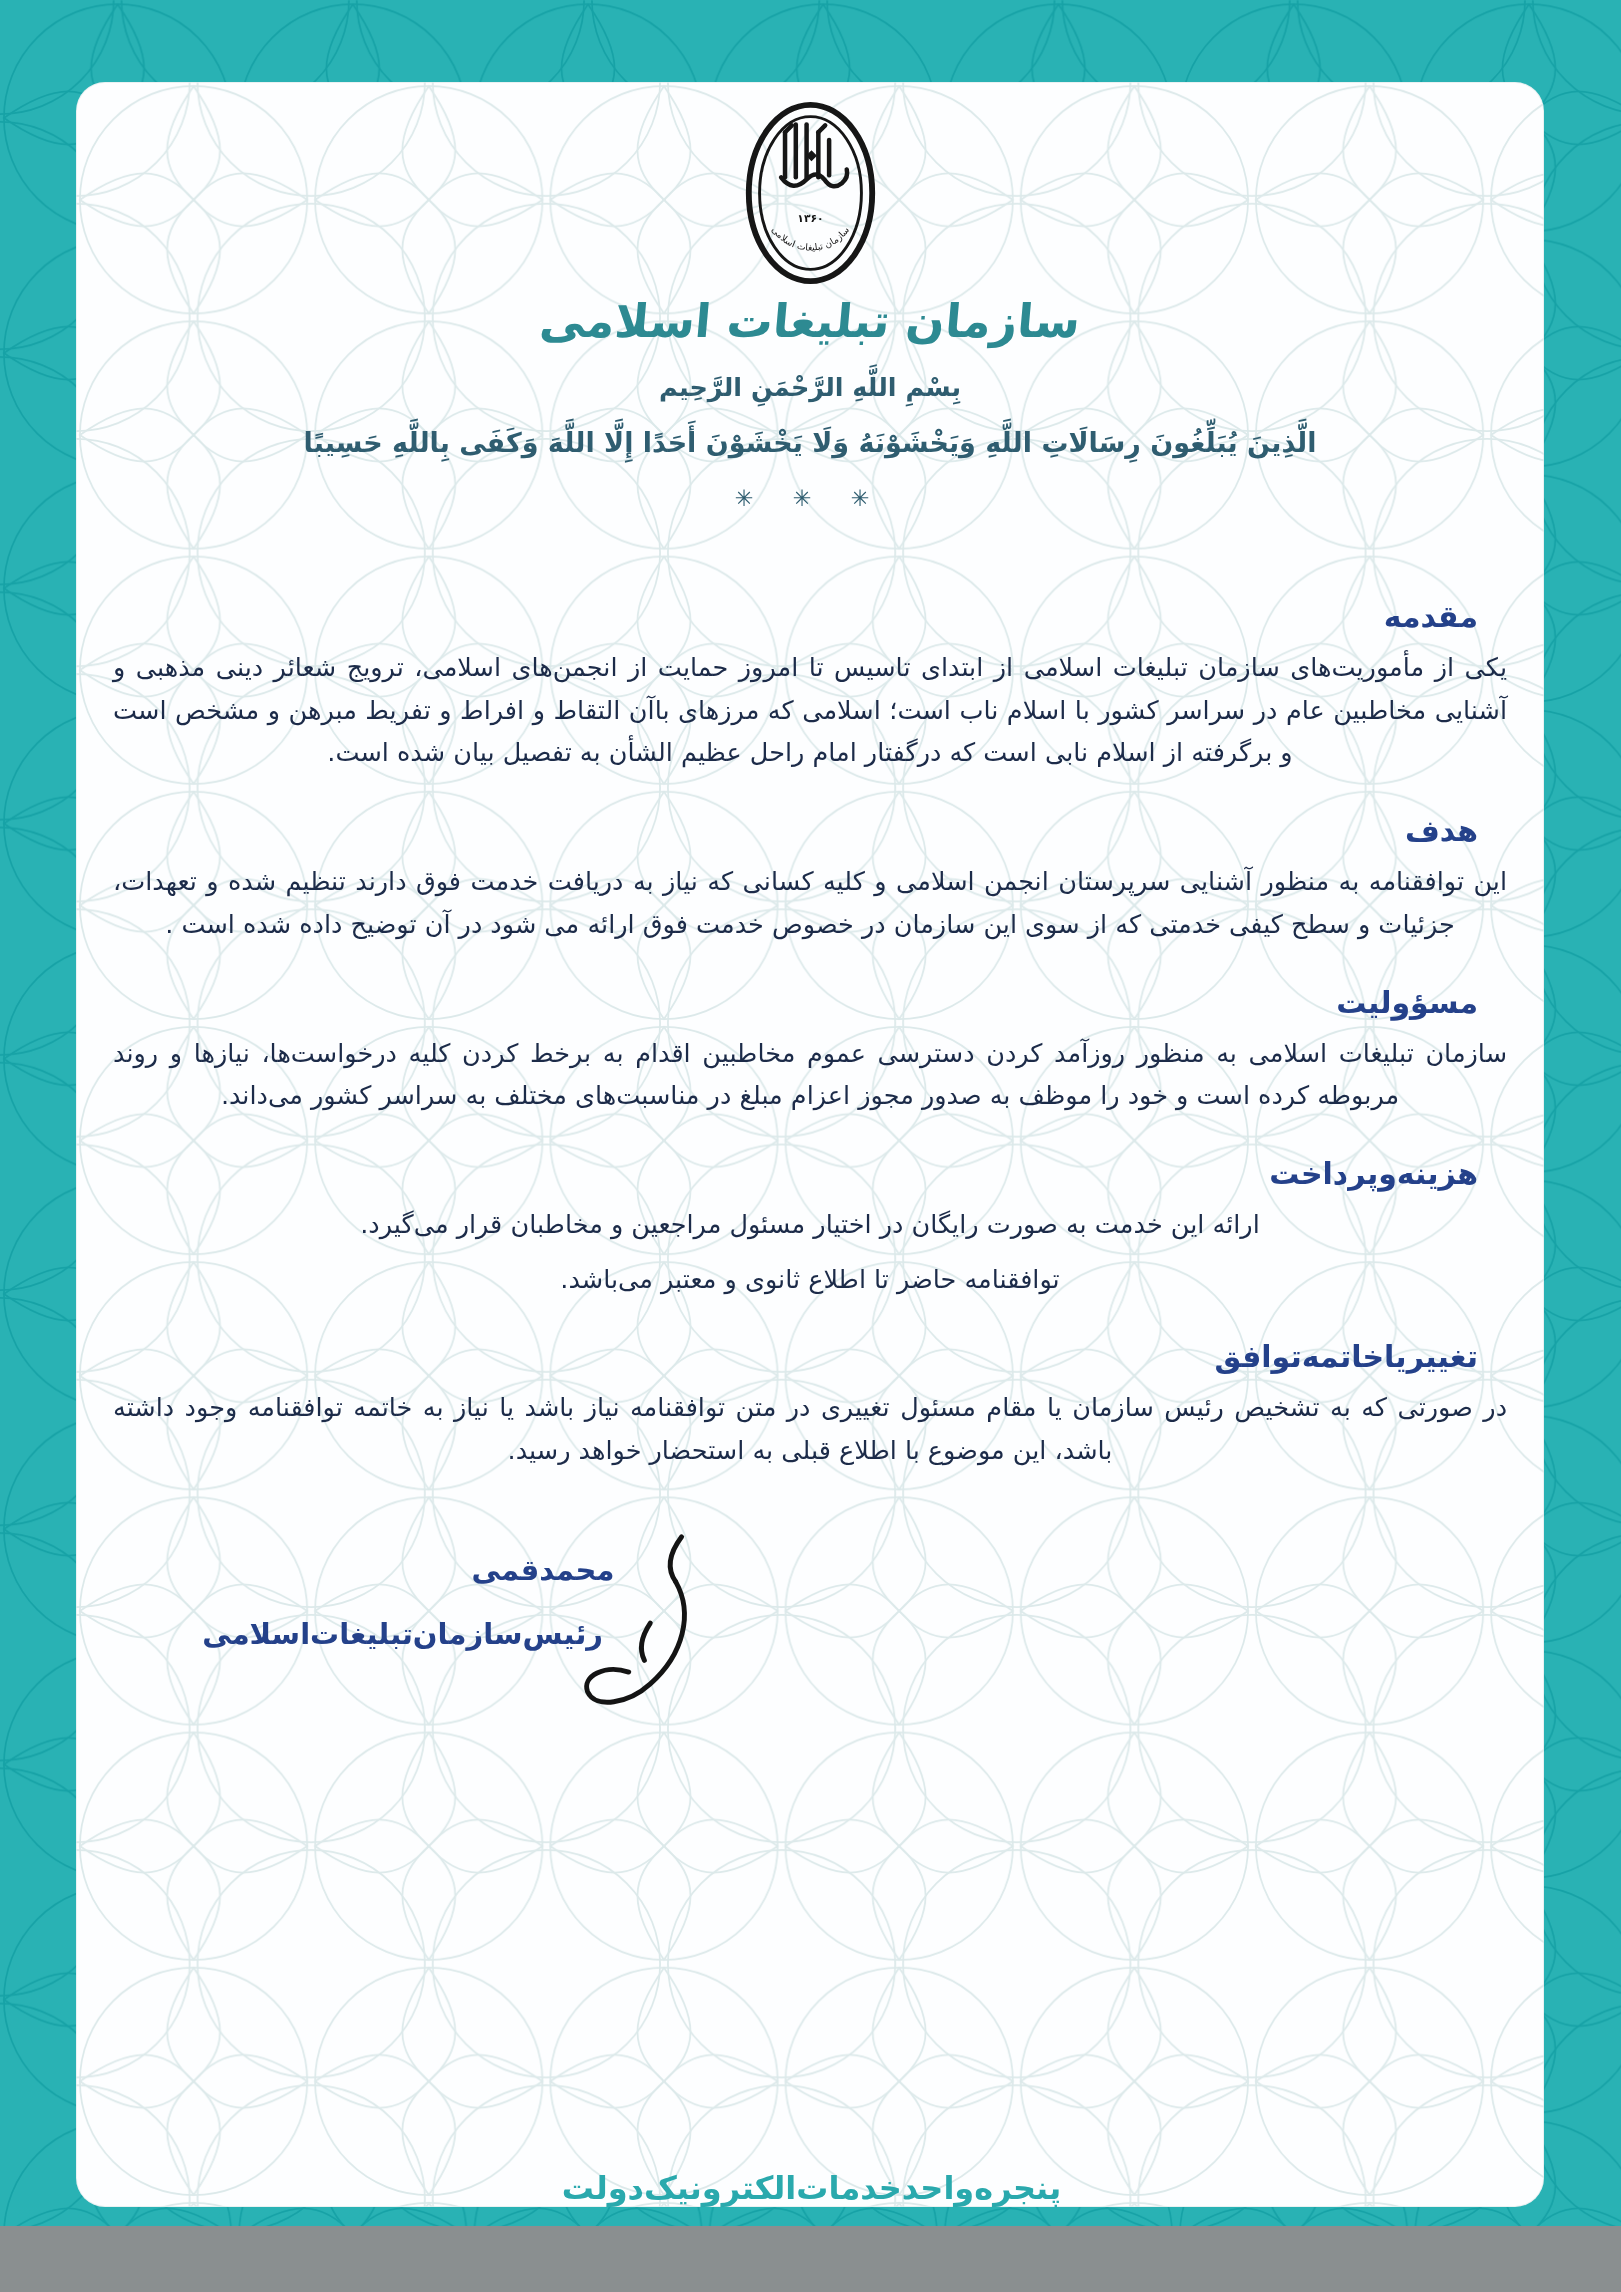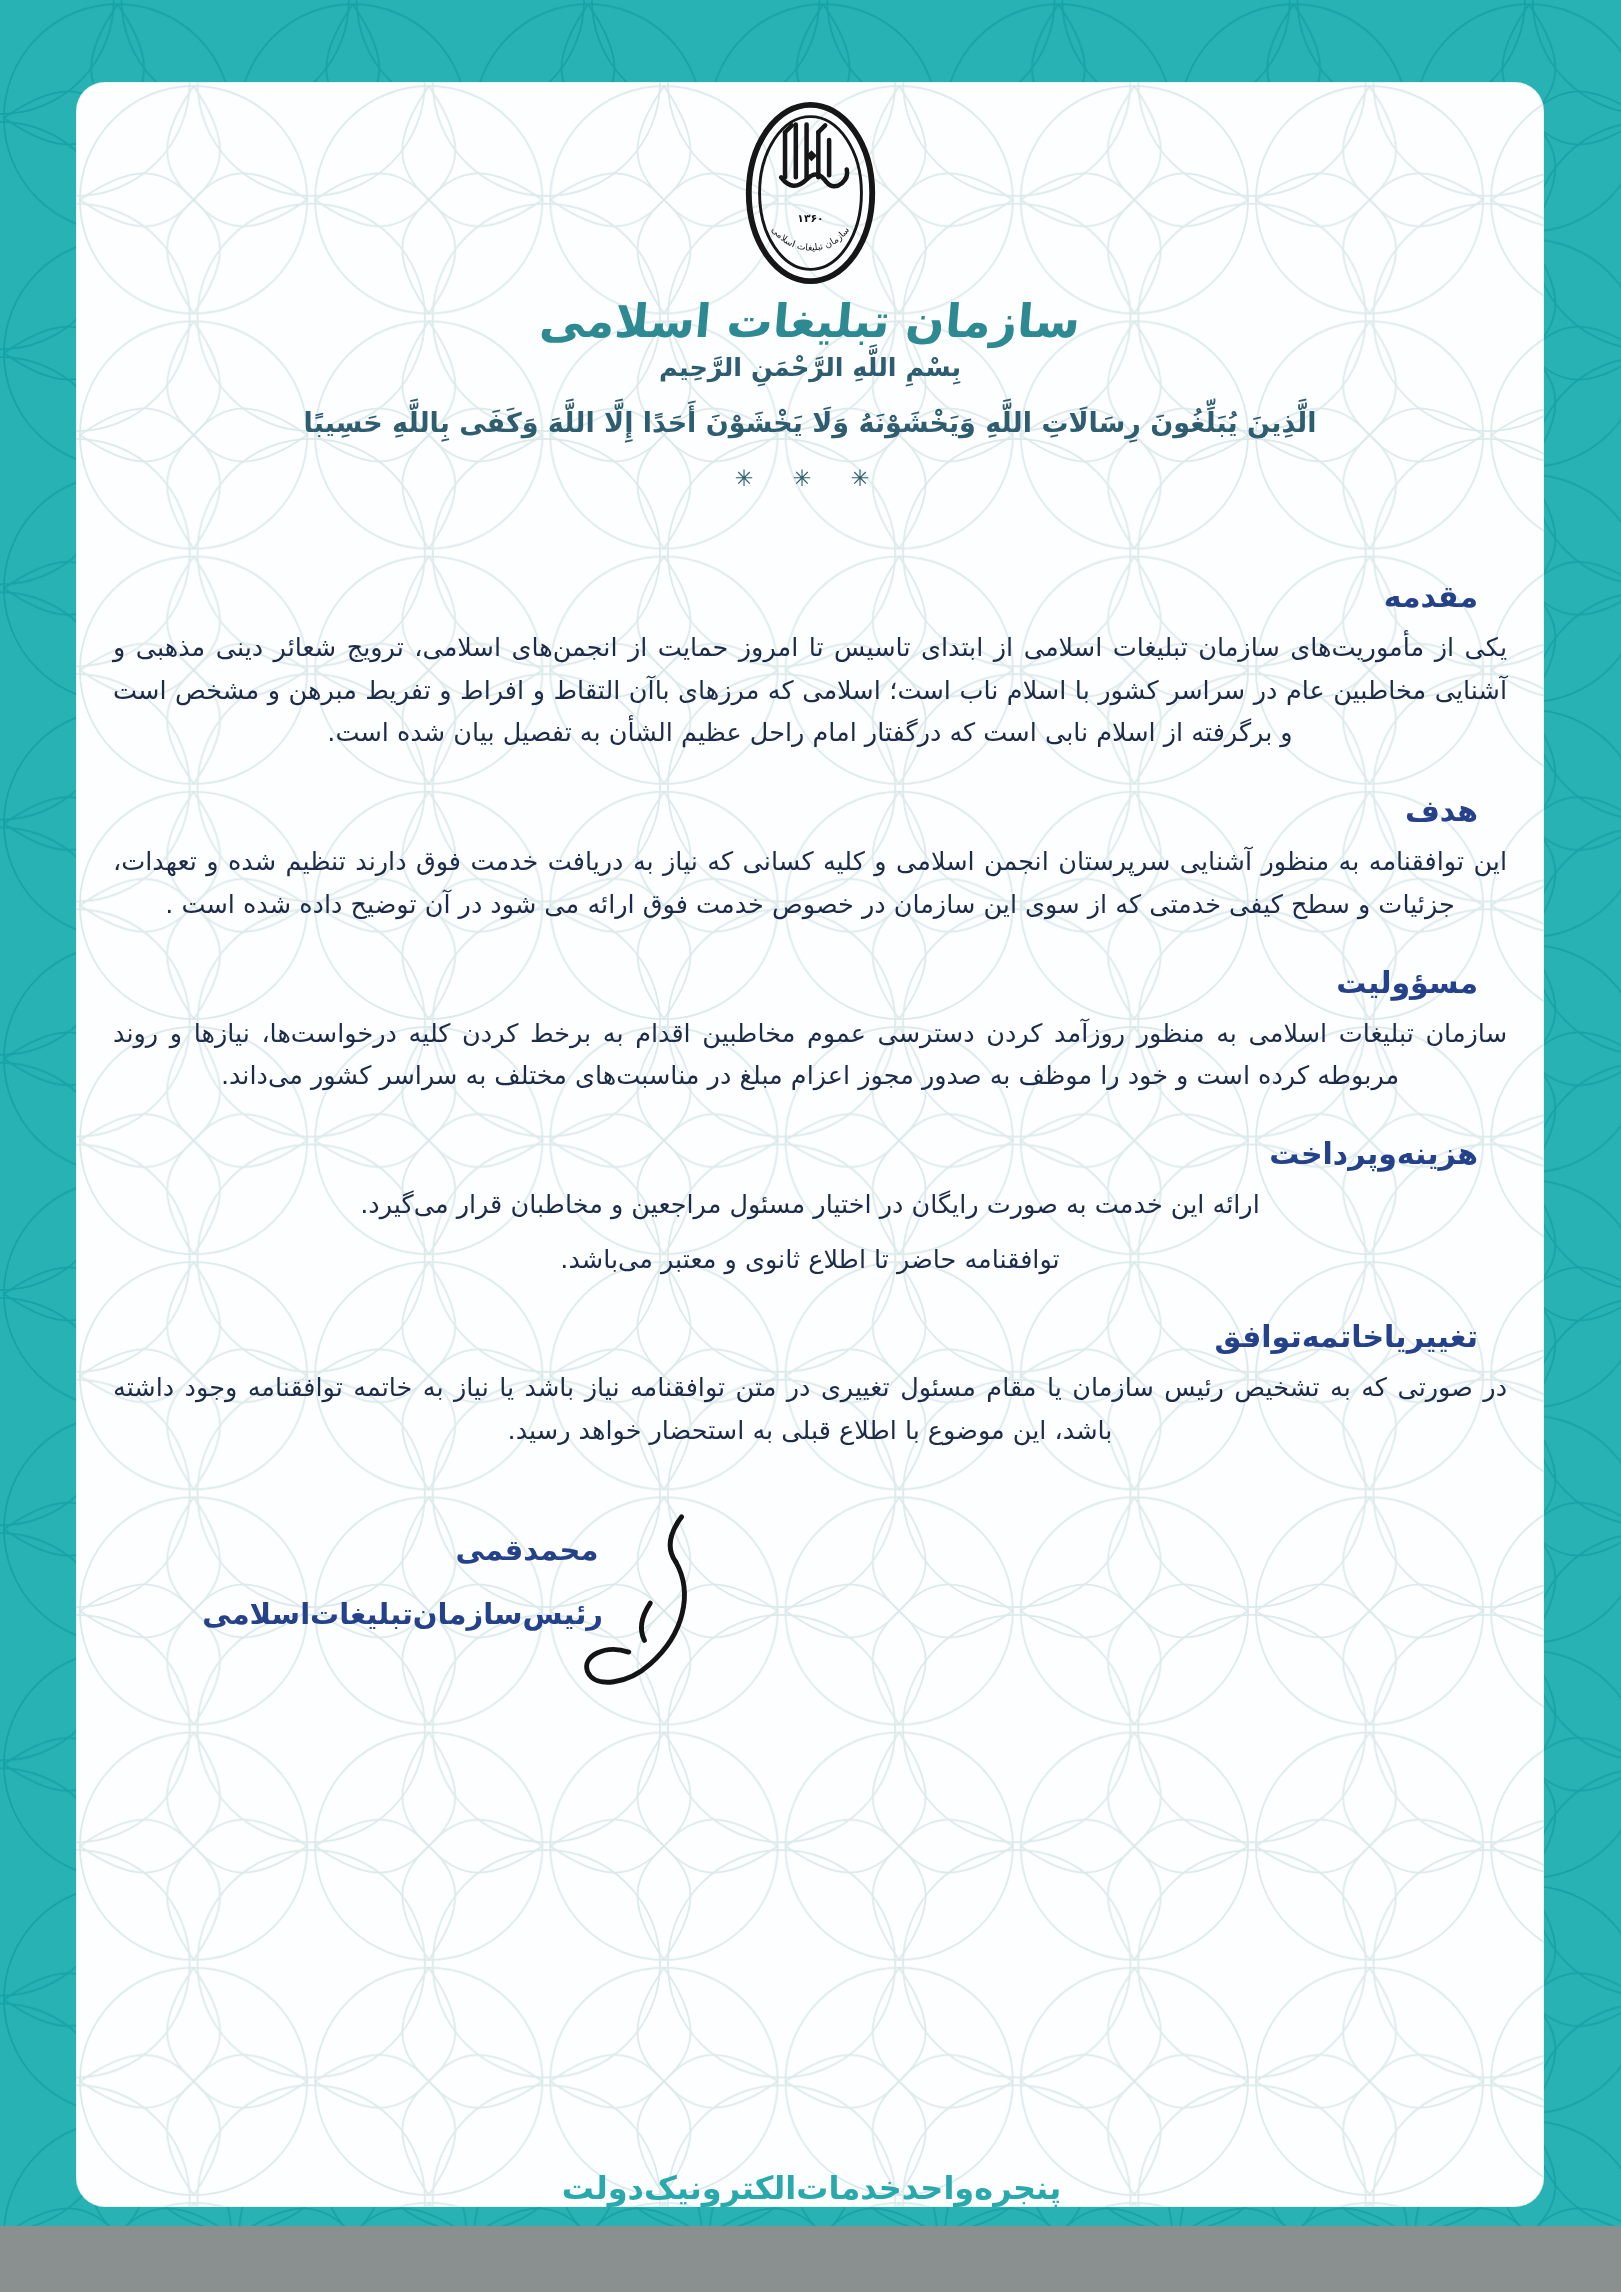--- a/index.html
+++ b/index.html
@@ -17,37 +17,37 @@
   }
   .content{
     position:relative;height:100%;box-sizing:border-box;
     padding:0 37px;direction:rtl;text-align:center;color:#1c2b49;
   }
   .logo-svg{display:block;margin:13.7px auto 0;}
   .org-calligraphy{
     display:block;margin-top:3.9px;font-size:46px;font-weight:bold;
     color:#2d8a92;letter-spacing:1px;transform:skewX(-5deg);
   }
-  .bismillah{margin-top:4px;font-size:25.5px;font-weight:bold;color:#2f5d70;}
+  .bismillah{margin-top:24px;font-size:25.5px;font-weight:bold;color:#2f5d70;}
   .verse{margin-top:25px;font-size:27px;font-weight:bold;color:#2f5d70;}
   .divider{margin-top:27.4px;font-size:22.5px;color:#2f5d70;letter-spacing:15.7px;font-weight:bold;}
   .doc-title{margin:63px 0 0;font-size:43px;font-weight:bold;color:#8e1511;}
   .sections{margin:0;}
   .section-heading{
     margin:39px 29px 0 0;font-size:30px;font-weight:bold;
     color:#24418a;text-align:right;
   }
   .section-heading.first{margin-top:88px;}
   .section-body{
     margin:11.8px 0 0;font-size:25.5px;line-height:1.68;font-weight:normal;
     color:#1c2b49;text-align:justify;text-align-last:center;
   }
   .sig{position:relative;height:211px;margin-top:71px;}
   .sig-name{
-    position:absolute;top:9.8px;left:316px;width:196px;
+    position:absolute;top:9.8px;left:332px;width:196px;
     font-size:29px;font-weight:bold;color:#24418a;text-align:center;
   }
   .sig-role{
     position:absolute;top:74px;left:196px;width:294px;
     font-size:29px;font-weight:bold;color:#24418a;text-align:center;
   }
   .sig-stroke{position:absolute;top:-13.7px;left:443px;}
   .footer-line{
     position:absolute;left:3px;right:0;bottom:13.7px;text-align:center;
     font-size:32px;font-weight:bold;color:#2aa9ad;

